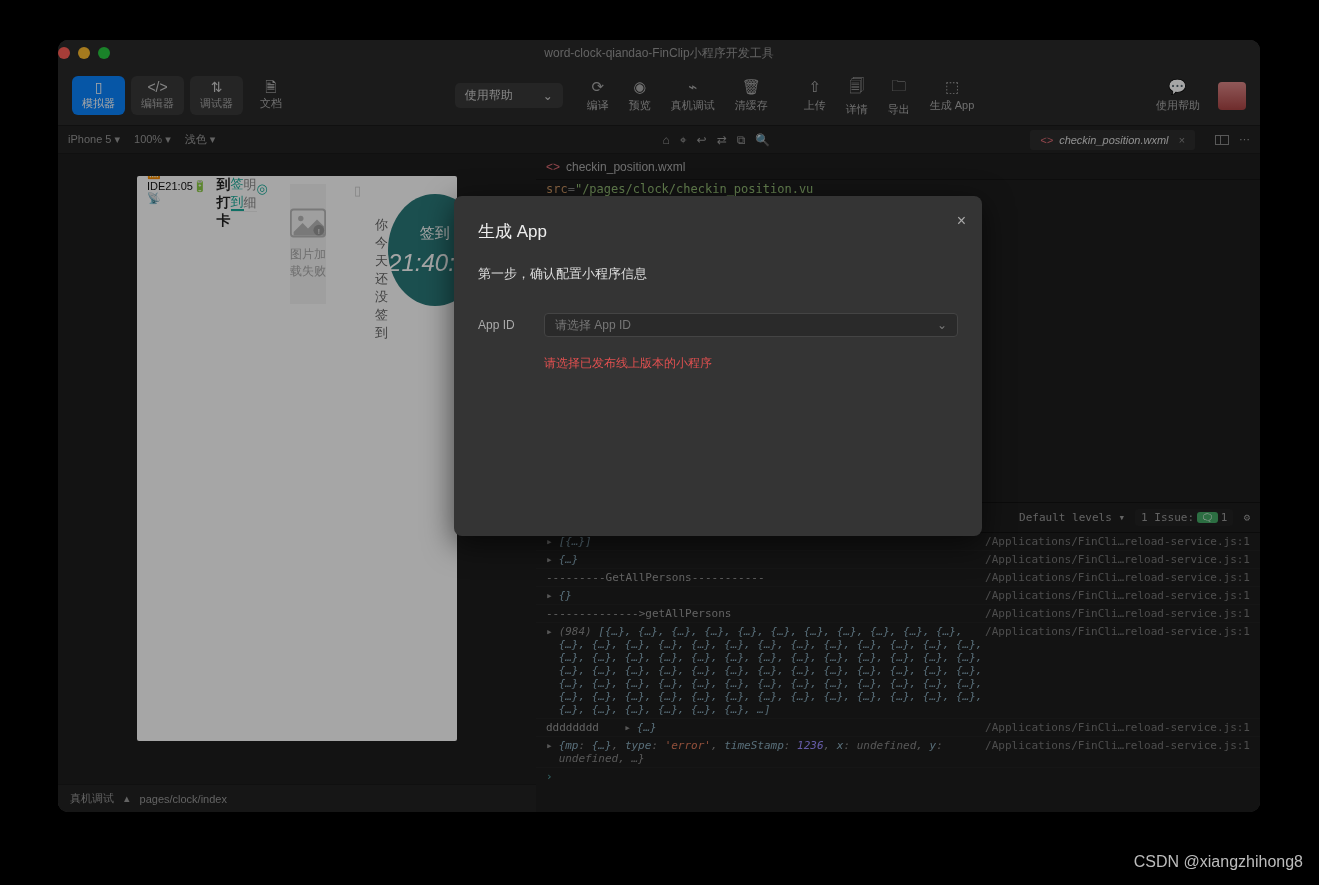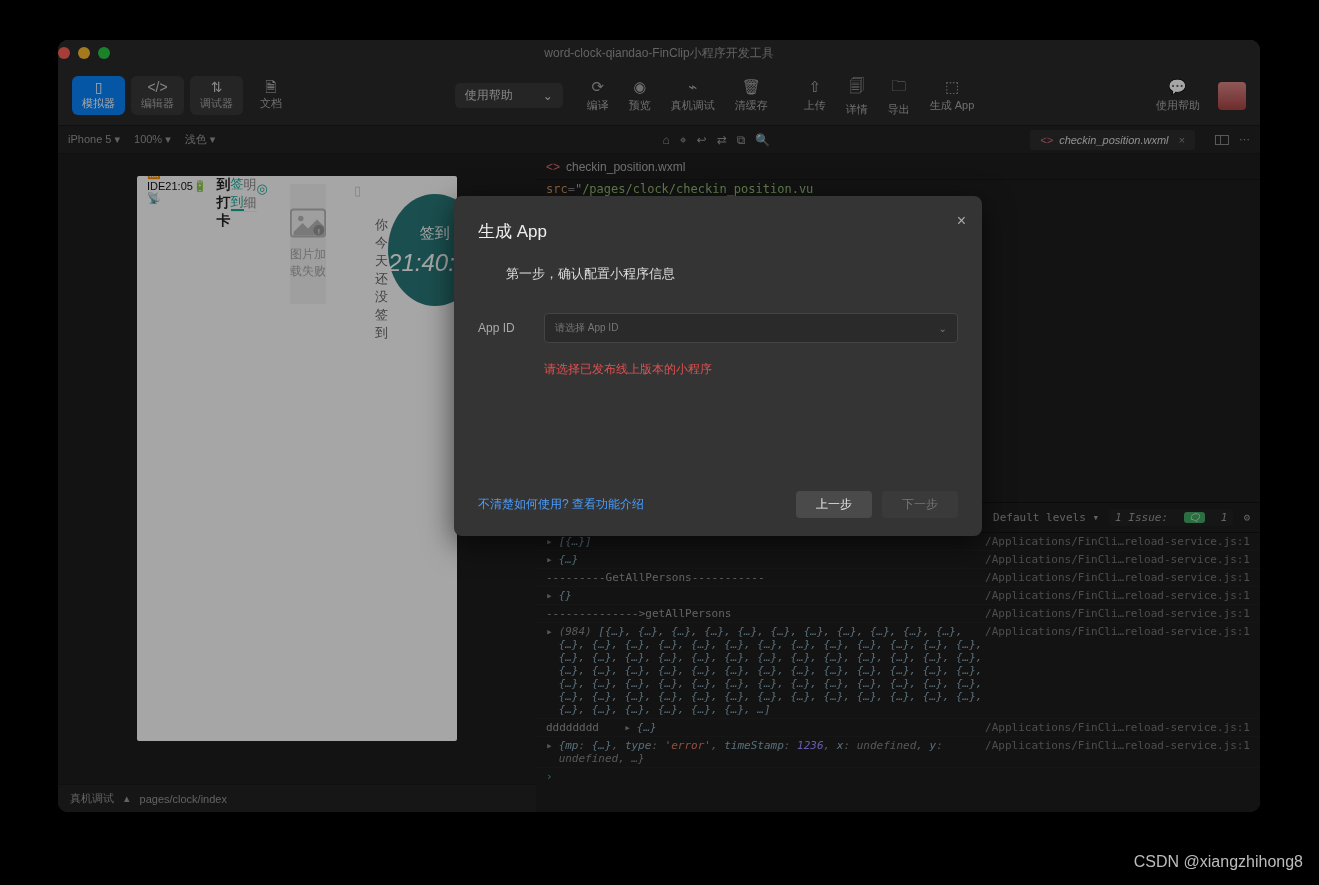--- a/index.html
+++ b/index.html
@@ -50,41 +50,41 @@
 .editor { flex: 1; display: flex; flex-direction: column; background: #1e1e1e; overflow: hidden; }
 .ebread { height: 26px; display: flex; align-items: center; padding: 0 10px; font-size: 12px; color: #aaa; gap: 6px; border-bottom: 1px solid #151515; }
 .ebread .fi { color: #e06c75; }
 .ecode { padding: 2px 10px; font-family: Menlo, monospace; font-size: 12px; color: #888; }
 .ecode .attr { color: #d19a66; } .ecode .val { color: #98c379; }
 .egap { flex: 1; }
 .console { height: 310px; border-top: 1px solid #111; display: flex; flex-direction: column; font-family: Menlo, monospace; font-size: 11px; }
 .cbar { height: 30px; display: flex; align-items: center; gap: 10px; padding: 0 10px; border-bottom: 1px solid #111; color: #999; }
 .cbar input { background: #2a2a2a; border: 1px solid #333; color: #ccc; padding: 2px 6px; border-radius: 3px; width: 150px; font-size: 11px; }
 .cbar .grow { flex: 1; }
-.issue { display: flex; align-items: center; gap: 16px; background: #222; padding: 2px 6px; border-radius: 3px; font-style: italic; }
+.issue { display: flex; align-items: center; gap: 3px; background: #222; padding: 2px 6px; border-radius: 3px; }
 .issue .badge { background: #4a6; color: #fff; border-radius: 3px; padding: 0 4px; font-size: 10px; }
 .clog { flex: 1; overflow: auto; }
 .row { display: flex; padding: 2px 10px; border-bottom: 1px solid #222; }
 .row .l { flex: 1; color: #999; display: flex; gap: 6px; align-items:flex-start; }
 .row .l .tri { color: #888; }
 .row .r { color: #777; white-space: nowrap; }
 .obj { color: #8ab; font-style: italic; }
 .num { color: #9b8cff; font-style: italic; } .str { color: #e07b5b; } .kw { color: #888; } .und { color: #888; }
 .prompt { color: #5aa; padding: 2px 10px; }
 .watermark { position: absolute; right: 16px; bottom: 14px; color: #ddd; font-size: 16px; opacity: .85; }
 
 
 .overlay { position: absolute; inset: 0; background: rgba(0,0,0,.35); }
 .modal { position: absolute; left: 396px; top: 156px; width: 528px; height: 340px; background: #343434; border-radius: 8px; padding: 24px 24px 18px; box-shadow: 0 8px 30px rgba(0,0,0,.6); display: flex; flex-direction: column; }
 .modal h2 { font-size: 17px; color: #eee; font-weight: 500; }
 .mclose { position: absolute; right: 16px; top: 16px; color: #aaa; font-size: 16px; cursor: pointer; }
-.mstep { margin-top: 22px; font-size: 13px; color: #ddd; margin-left: 28px; }
+.mstep { margin-top: 22px; font-size: 13px; color: #ddd; }
 .mrow { display: flex; align-items: center; margin-top: 30px; gap: 18px; }
 .mrow .mlbl { font-size: 12px; color: #aaa; width: 48px; }
-.msel { flex: 1; background: #2a2a2a; border: 1px solid #444; border-radius: 4px; height: 30px; display: flex; align-items: center; justify-content: space-between; padding: 0 10px; color: #777; font-size: 10px; }
+.msel { flex: 1; background: #2a2a2a; border: 1px solid #444; border-radius: 4px; height: 24px; display: flex; align-items: center; justify-content: space-between; padding: 0 10px; color: #777; font-size: 12px; }
 .mwarn { margin-top: 18px; margin-left: 66px; color: #e05050; font-size: 12px; }
 .mfoot { margin-top: auto; display: flex; align-items: center; }
 .mlink { color: #4a9eff; font-size: 12px; }
 .mfoot .grow { flex: 1; }
 .mbtn { padding: 5px 20px; border-radius: 4px; font-size: 12px; margin-left: 10px; }
 .mbtn.prev { background: #4a4a4a; color: #eee; }
 .mbtn.next { background: #3a3a3a; color: #777; }
 .panelico { width:14px; height:10px; border:1px solid #888; display:inline-block; position:relative; }
 .panelico::before { content:""; position:absolute; left:4px; top:0; bottom:0; width:1px; background:#888; }
 </style>
@@ -322,22 +322,16 @@
     <h2>生成 App</h2>
     <div class="mstep">第一步，确认配置小程序信息</div>
     <div class="mrow">
       <div class="mlbl">App ID</div>
       <div class="msel">
         <span>请选择 App ID</span>
         <span>⌄</span>
       </div>
     </div>
     <div class="mwarn">请选择已发布线上版本的小程序</div>
-    <div class="mfoot">
-      <a class="mlink">不清楚如何使用? 查看功能介绍</a>
-      <div class="grow"></div>
-      <div class="mbtn prev">上一步</div>
-      <div class="mbtn next">下一步</div>
-    </div>
   </div>
 </div>
 
 <div class="watermark">CSDN @xiangzhihong8</div>
 
 </body></html>

